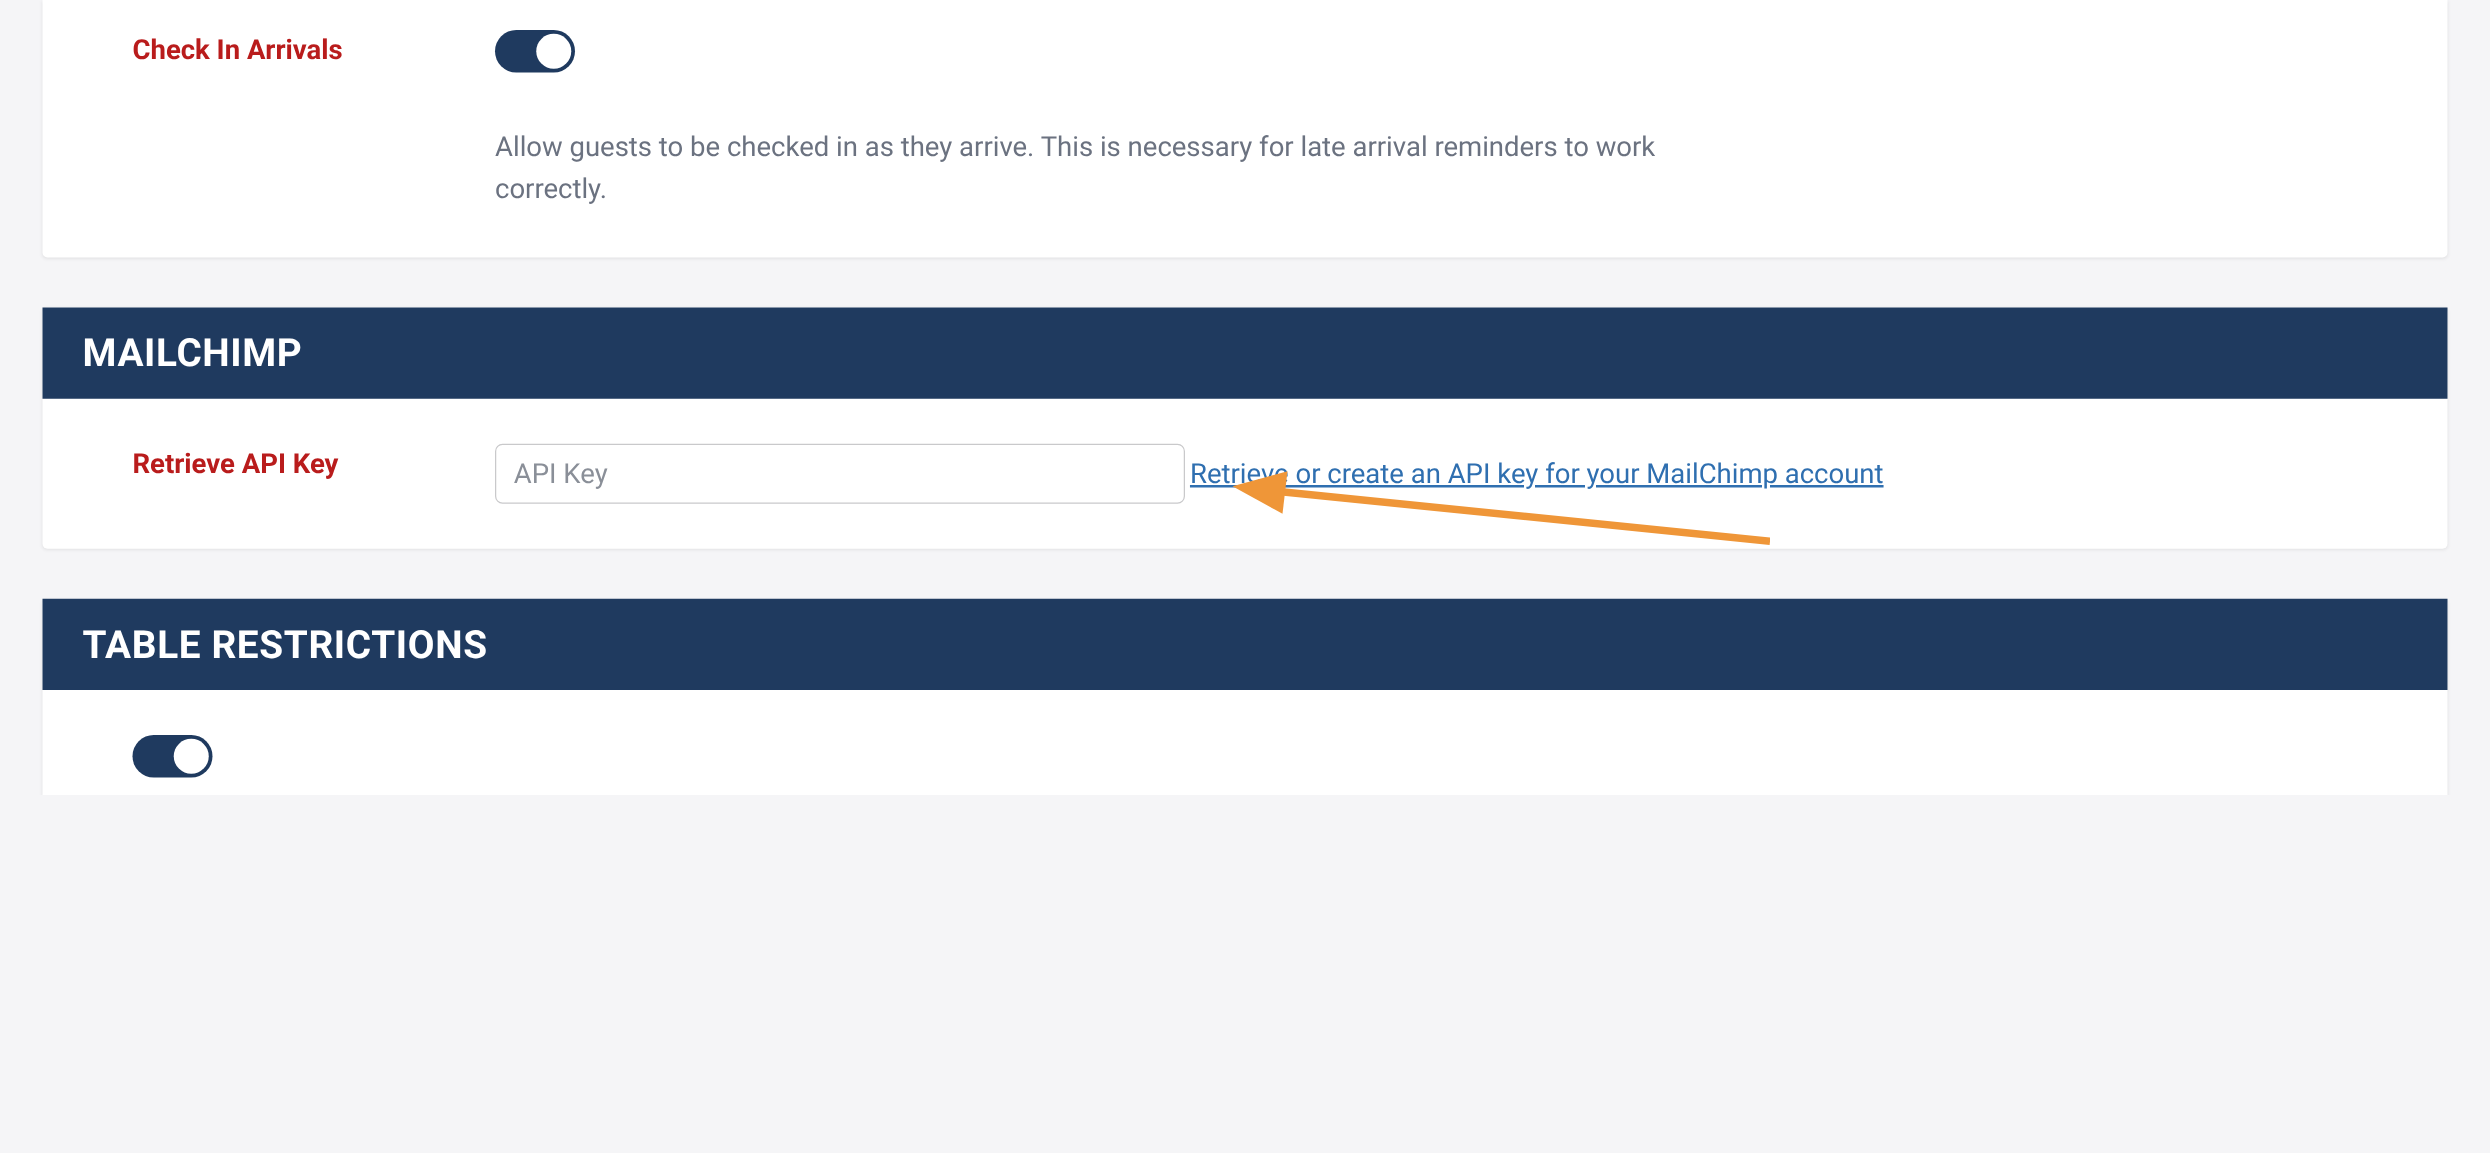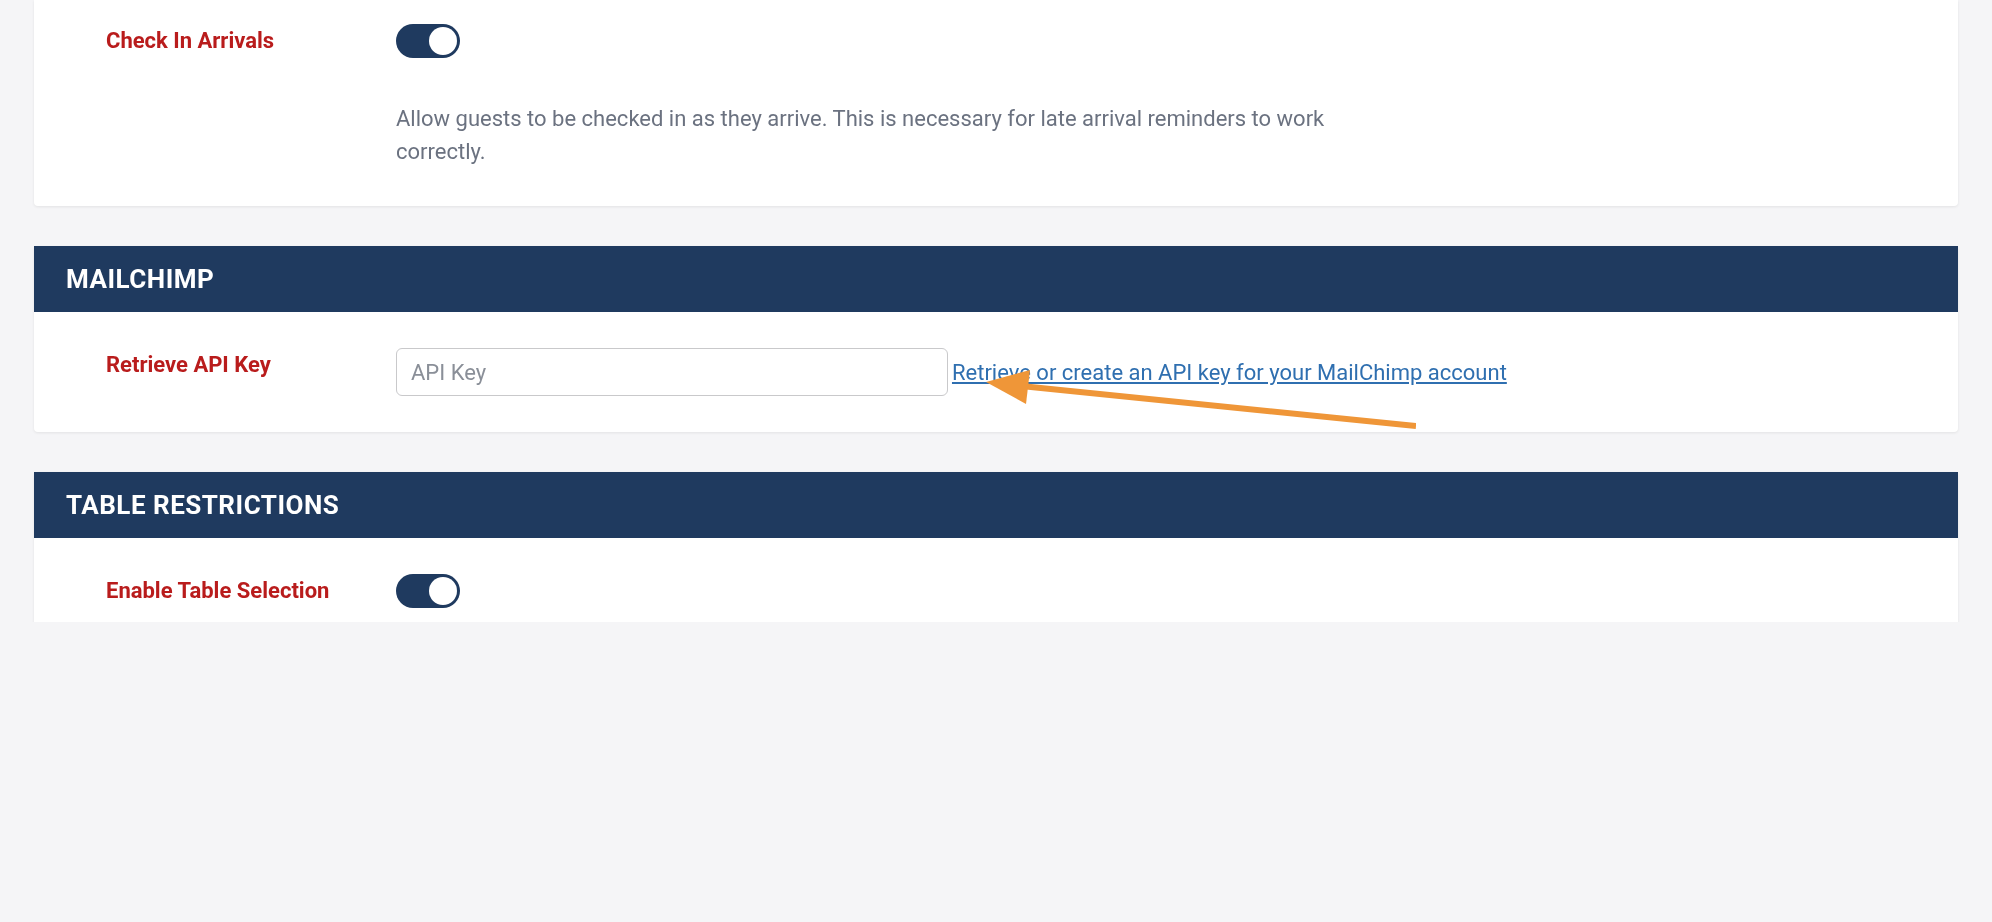--- a/index.html
+++ b/index.html
@@ -24,21 +24,21 @@
       background: #ffffff;
       margin: 0 34px 40px 34px;
       border-radius: 0 0 4px 4px;
       box-shadow: 0 1px 3px rgba(0,0,0,0.08);
       padding-bottom: 38px;
     }
     .panel-header {
       background: #1f3a5f;
       color: #ffffff;
       padding: 18px 32px;
-      font-size: 26px;
+      font-size: 31px;
       font-weight: 700;
       letter-spacing: 0.5px;
     }
     .panel-body {
       padding: 36px 72px 36px 72px;
     }
     .form-row {
       display: flex;
       align-items: flex-start;
       gap: 0;
@@ -154,21 +154,20 @@
         </svg>
       </div>
     </div>
   </div>
 </div>
 
 <div class="panel-bottom-open">
   <div class="panel-header">TABLE RESTRICTIONS</div>
   <div class="panel-body-open">
     <div class="form-row">
-      <div class="form-label-col">Enable Table Selection</div>
       <div class="form-control-col">
         <div class="toggle">
           <div class="toggle-knob"></div>
         </div>
       </div>
     </div>
   </div>
 </div>
 
 </body></html>

